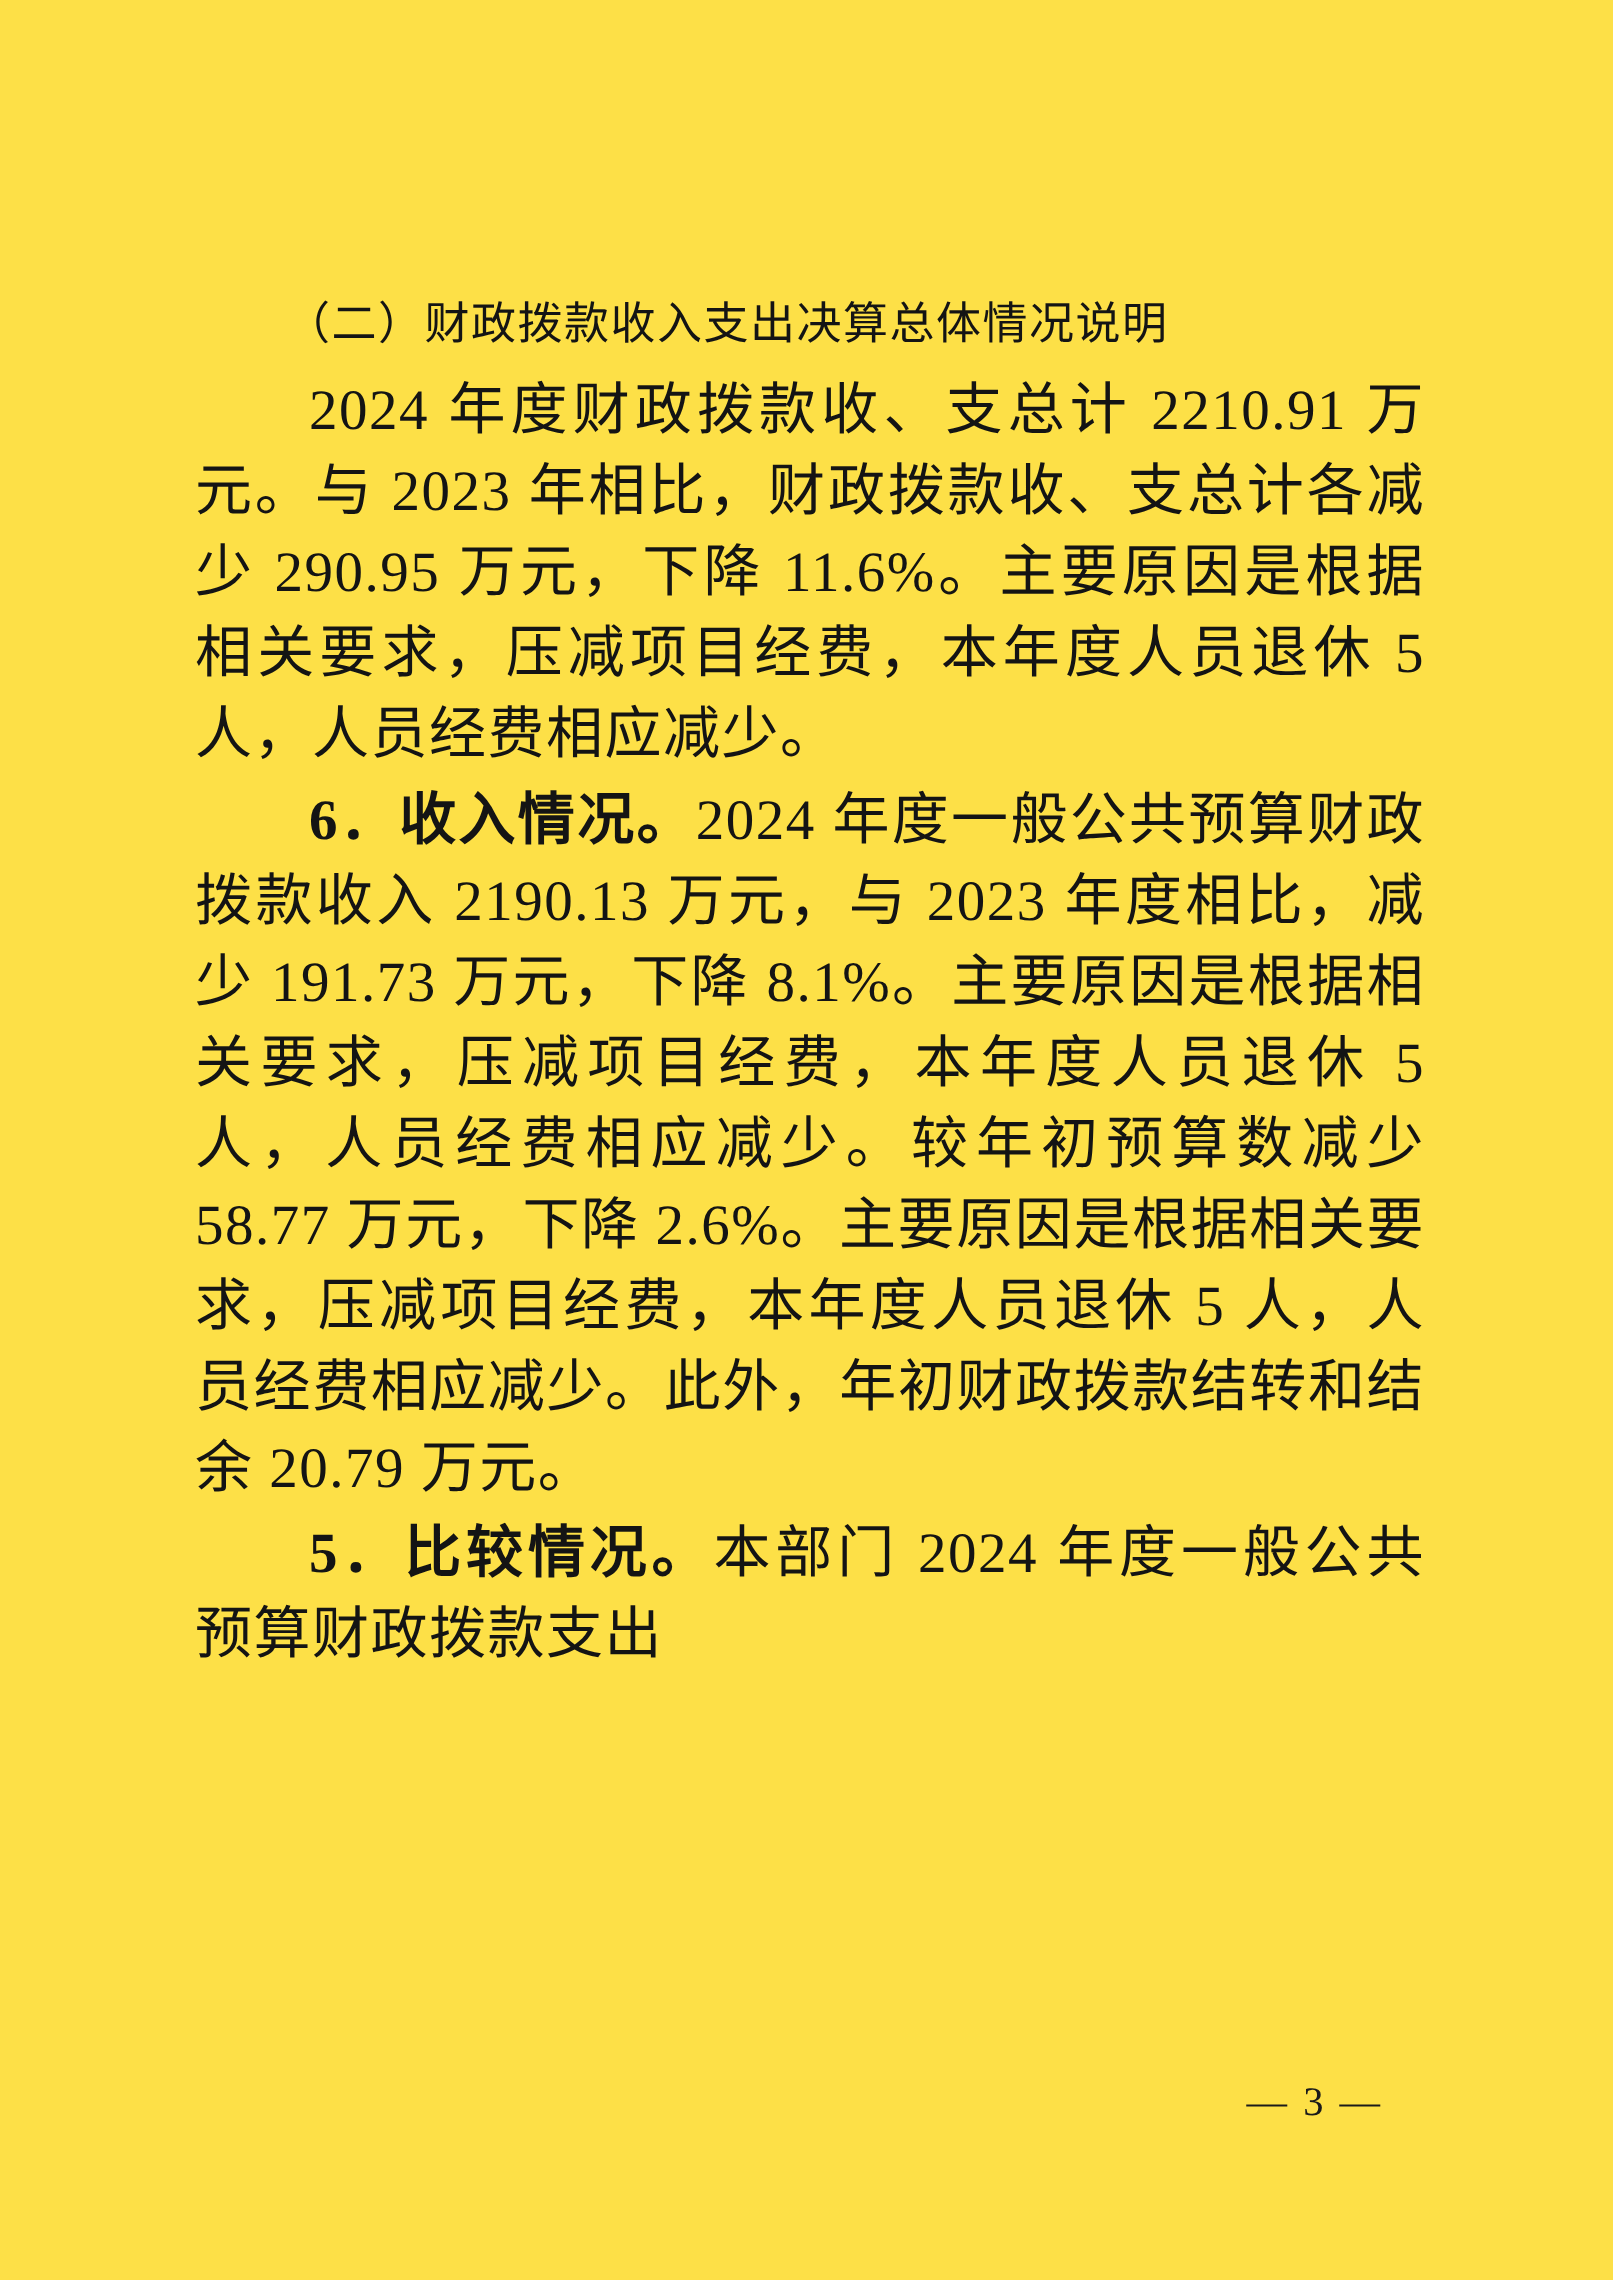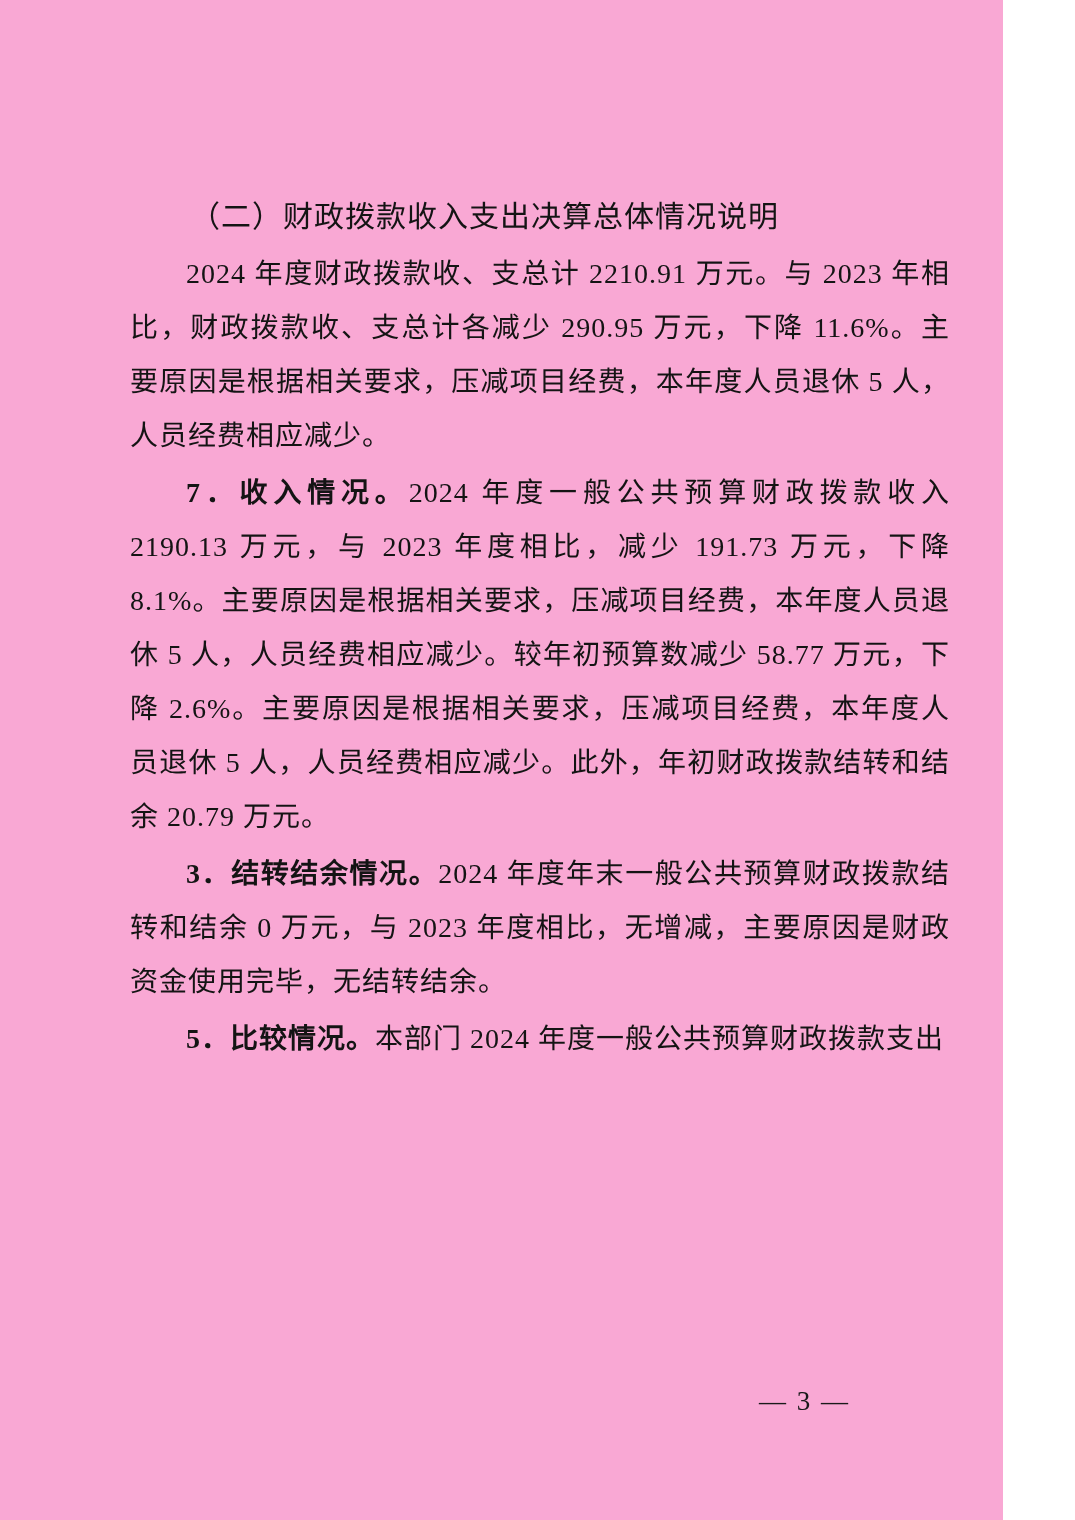--- a/index.html
+++ b/index.html
@@ -2,46 +2,45 @@
 <html lang="zh-CN"><head>
 <meta charset="utf-8">
 <style>
   html, body {
     margin: 0;
     padding: 0;
     background: #ffffff;
   }
   .page {
     position: relative;
-    width: 979px;
+    width: 1075px;
     height: 1520px;
-    background: #f9a8d4;
+    background: #fde047;
     font-family: "Liberation Serif", "DejaVu Serif", serif;
     color: #141414;
     overflow: hidden;
-    padding-left: 24px;
   }
   .content {
     position: absolute;
     left: 130px;
     top: 190px;
     width: 820px;
   }
   .heading {
     margin: 0;
     font-size: 30px;
     line-height: 54px;
     font-weight: normal;
     text-indent: 2em;
     letter-spacing: 1px;
     white-space: nowrap;
   }
   .para {
     margin: 3px 0 0 0;
-    font-size: 28px;
+    font-size: 38px;
     line-height: 54px;
     text-indent: 2em;
     text-align: justify;
     text-justify: inter-ideograph;
     letter-spacing: 1px;
   }
   .para .lead {
     font-weight: bold;
   }
   .page-number {
@@ -59,23 +58,22 @@
 <body>
 
 <div class="page">
   <div class="content">
 
     <h2 class="heading">（二）财政拨款收入支出决算总体情况说明</h2>
 
     <p class="para"><span>2024 年度财政拨款收、支总计 2210.91 万元。与 2023 年相比，财政拨款收、支总计各减少 290.95 万元，下降 11.6%。主要原因是根据相关要求，压减项目经费，本年度人员退休 5 人，人员经费相应减少。</span></p>
 
 
-    <p class="para"><strong class="lead">7．收入情况。</strong><span>2024 年度一般公共预算财政拨款收入 2190.13 万元，与 2023 年度相比，减少 191.73 万元，下降 8.1%。主要原因是根据相关要求，压减项目经费，本年度人员退休 5 人，人员经费相应减少。较年初预算数减少 58.77 万元，下降 2.6%。主要原因是根据相关要求，压减项目经费，本年度人员退休 5 人，人员经费相应减少。此外，年初财政拨款结转和结余 20.79 万元。</span></p>
+    <p class="para"><strong class="lead">6．收入情况。</strong><span>2024 年度一般公共预算财政拨款收入 2190.13 万元，与 2023 年度相比，减少 191.73 万元，下降 8.1%。主要原因是根据相关要求，压减项目经费，本年度人员退休 5 人，人员经费相应减少。较年初预算数减少 58.77 万元，下降 2.6%。主要原因是根据相关要求，压减项目经费，本年度人员退休 5 人，人员经费相应减少。此外，年初财政拨款结转和结余 20.79 万元。</span></p>
 
 
-    <p class="para"><strong class="lead">3．结转结余情况。</strong><span>2024 年度年末一般公共预算财政拨款结转和结余 0 万元，与 2023 年度相比，无增减，主要原因是财政资金使用完毕，无结转结余。</span></p>
 
     <p class="para"><strong class="lead">5．比较情况。</strong><span>本部门 2024 年度一般公共预算财政拨款支出</span></p>
 
   </div>
 
   <div class="page-number">— 3 —</div>
 </div>
 
 </body></html>

